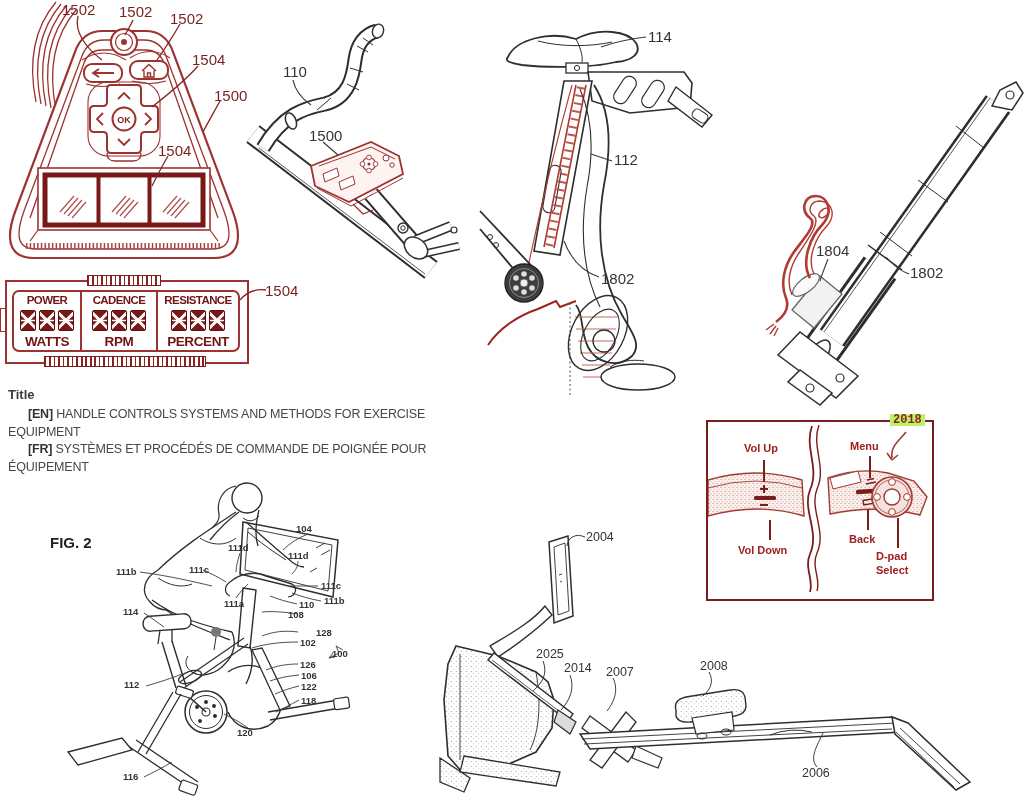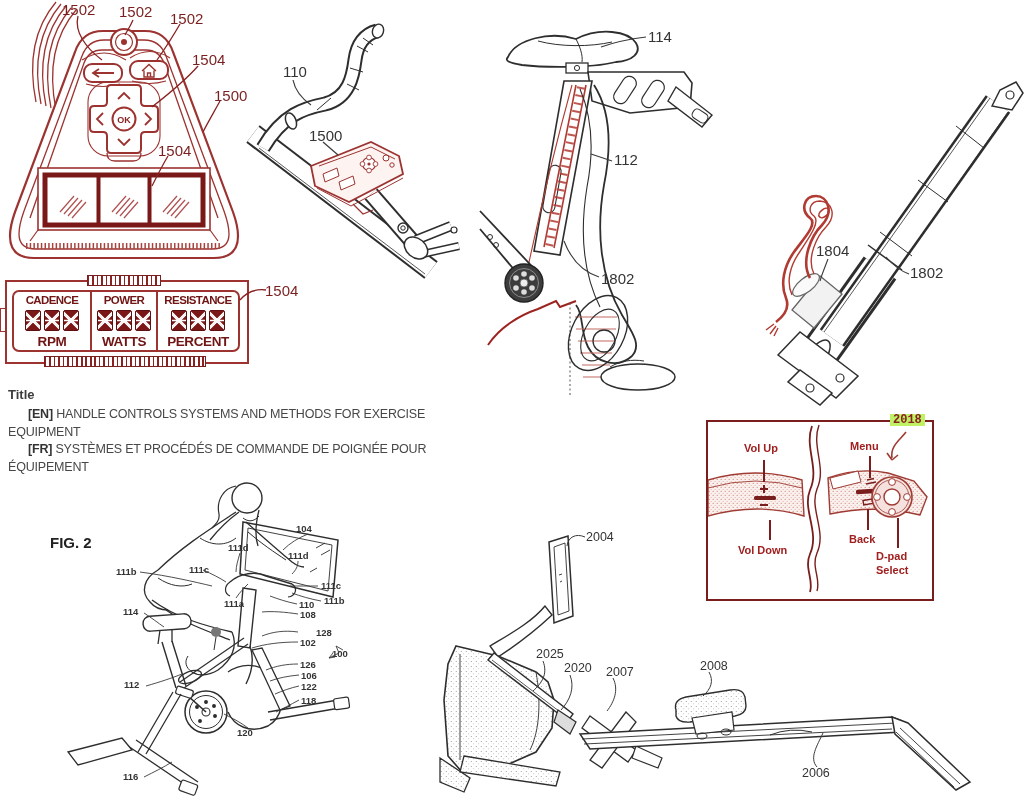--- a/index.html
+++ b/index.html
@@ -107,37 +107,37 @@
     <span class="ref red" style="left:192px;top:52px">1504</span>
     <span class="ref red" style="left:214px;top:88px">1500</span>
     <span class="ref red" style="left:158px;top:143px">1504</span>
   </div>
 
   <div class="fig" style="left:2px;top:270px;width:305px;height:102px">
     <div class="disp-outer"></div>
     <div class="disp-tab"></div>
     <div class="hatch" style="left:85px;top:5px;width:72px;height:9px"></div>
     <div class="disp-inner">
+      <div class="disp-col" style="width:66px">
+        <span class="disp-top">POWER</span>
+        <span class="digits">
+            <i class="digit"></i>
+            <i class="digit"></i>
+            <i class="digit"></i>
+          </span>
+        <span class="disp-bot">WATTS</span>
+      </div>
       <div class="disp-col" style="width:76px">
         <span class="disp-top">CADENCE</span>
         <span class="digits">
             <i class="digit"></i>
             <i class="digit"></i>
             <i class="digit"></i>
           </span>
         <span class="disp-bot">RPM</span>
-      </div>
-      <div class="disp-col" style="width:66px">
-        <span class="disp-top">POWER</span>
-        <span class="digits">
-            <i class="digit"></i>
-            <i class="digit"></i>
-            <i class="digit"></i>
-          </span>
-        <span class="disp-bot">WATTS</span>
       </div>
       <div class="disp-col" style="width:82px">
         <span class="disp-top">RESISTANCE</span>
         <span class="digits">
             <i class="digit"></i>
             <i class="digit"></i>
             <i class="digit"></i>
           </span>
         <span class="disp-bot">PERCENT</span>
       </div>
@@ -401,21 +401,21 @@
     <span class="caption" style="left:10px;top:74px">FIG. 2</span>
     <span class="ref sm" style="left:256px;top:64px">104</span>
     <span class="ref sm" style="left:188px;top:83px">111d</span>
     <span class="ref sm" style="left:248px;top:91px">111d</span>
     <span class="ref sm" style="left:76px;top:107px">111b</span>
     <span class="ref sm" style="left:149px;top:105px">111c</span>
     <span class="ref sm" style="left:184px;top:139px">111a</span>
     <span class="ref sm" style="left:281px;top:121px">111c</span>
     <span class="ref sm" style="left:284px;top:136px">111b</span>
     <span class="ref sm" style="left:259px;top:140px">110</span>
-    <span class="ref sm" style="left:260px;top:150px">108</span>
+    <span class="ref sm" style="left:248px;top:150px">108</span>
     <span class="ref sm" style="left:276px;top:168px">128</span>
     <span class="ref sm" style="left:260px;top:178px">102</span>
     <span class="ref sm" style="left:292px;top:189px">100</span>
     <span class="ref sm" style="left:260px;top:200px">126</span>
     <span class="ref sm" style="left:261px;top:211px">106</span>
     <span class="ref sm" style="left:261px;top:222px">122</span>
     <span class="ref sm" style="left:261px;top:236px">118</span>
     <span class="ref sm" style="left:197px;top:268px">120</span>
     <span class="ref sm" style="left:83px;top:147px">114</span>
     <span class="ref sm" style="left:84px;top:220px">112</span>
@@ -469,21 +469,21 @@
           <path d="M103,141 C108,154 102,163 93,171"></path>
           <path d="M130,155 C135,168 130,180 121,190"></path>
           <path d="M173,158 C179,170 174,182 167,191"></path>
           <path d="M269,152 C274,161 271,169 263,176"></path>
           <path d="M377,247 C369,238 377,226 383,213"></path>
         </g>
       </g>
     </svg>
     <span class="ref md" style="left:146px;top:11px">2004</span>
     <span class="ref md" style="left:96px;top:128px">2025</span>
-    <span class="ref md" style="left:124px;top:142px">2020</span>
+    <span class="ref md" style="left:124px;top:142px">2014</span>
     <span class="ref md" style="left:166px;top:146px">2007</span>
     <span class="ref md" style="left:260px;top:140px">2008</span>
     <span class="ref md" style="left:362px;top:247px">2006</span>
   </div>
 
   <div class="cbox">
     <svg width="220" height="173" viewBox="0 0 220 173">
       <defs>
         <pattern id="stipr" width="4" height="4" patternUnits="userSpaceOnUse">
           <rect width="4" height="4" fill="#faf0ed"></rect>

